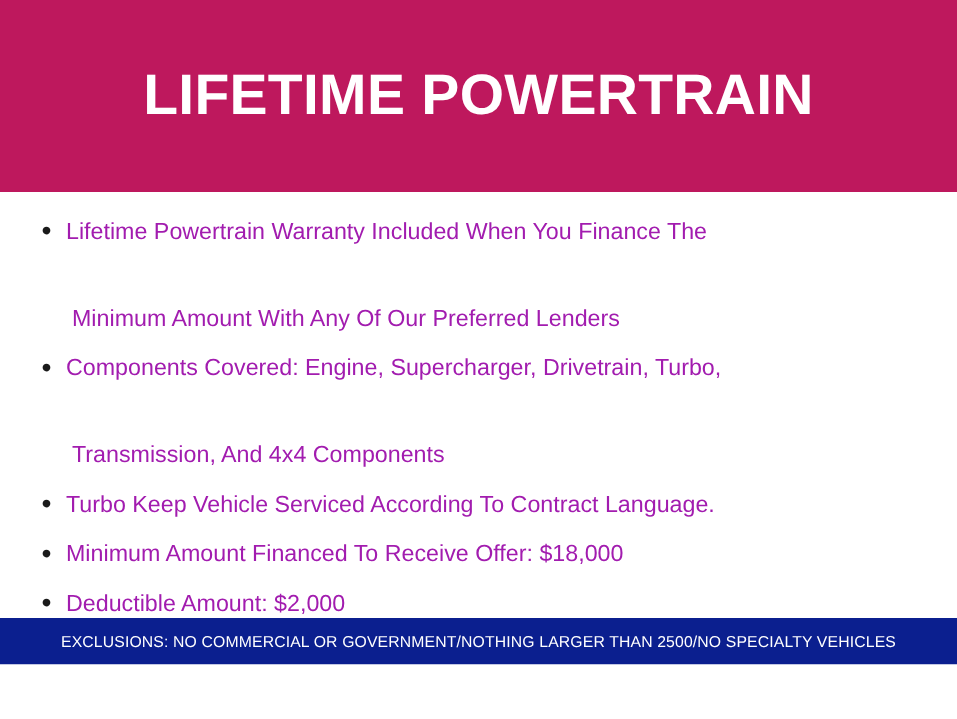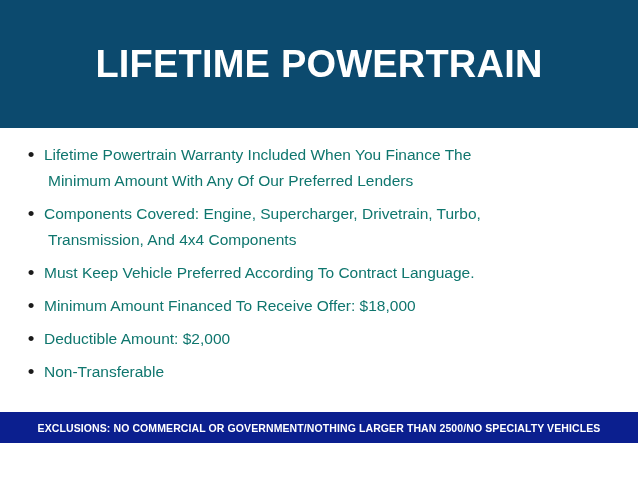--- a/index.html
+++ b/index.html
@@ -19,21 +19,21 @@
     height: 479px;
     background: #ffffff;
     box-sizing: border-box;
   }
   .header {
     position: absolute;
     left: 0;
     top: 0;
     width: 638px;
     height: 128px;
-    background: #0c4a6e;
+    background: #be185d;
     display: flex;
     flex-direction: column;
     align-items: center;
     justify-content: center;
   }
   .header-line {
     color: #ffffff;
     font-weight: bold;
     font-size: 38px;
     line-height: 44px;
@@ -60,41 +60,42 @@
     flex: 0 0 26px;
     text-align: center;
     font-size: 19px;
     line-height: 26px;
     color: #1a1a1a;
   }
   .bullet-text {
     flex: 1 1 auto;
     font-size: 15.5px;
     line-height: 26px;
-    color: #0f766e;
+    color: #a21caf;
   }
   .bullet-text .cont {
     display: block;
     padding-left: 4px;
+    margin-top: 32px;
   }
   .footer {
     position: absolute;
     left: 0;
     bottom: 36px;
     width: 638px;
     height: 31px;
     background: #0b1f8f;
     display: flex;
     align-items: center;
     justify-content: center;
   }
   .footer-text {
     color: #ffffff;
     font-size: 10.5px;
-    font-weight: bold;
+    font-weight: normal;
     letter-spacing: 0.1px;
     text-align: center;
     white-space: nowrap;
   }
   .bottom-strip {
     position: absolute;
     left: 0;
     bottom: 0;
     width: 638px;
     height: 36px;
@@ -124,21 +125,21 @@
       <div class="bullet-dot">•</div>
       <div class="bullet-text">
         <span>Components Covered: Engine, Supercharger, Drivetrain, Turbo,</span>
         <span class="cont">Transmission, And 4x4 Components</span>
       </div>
     </div>
 
     <div class="bullet-row">
       <div class="bullet-dot">•</div>
       <div class="bullet-text">
-        <span>Must Keep Vehicle Preferred According To Contract Language.</span>
+        <span>Turbo Keep Vehicle Serviced According To Contract Language.</span>
       </div>
     </div>
 
     <div class="bullet-row">
       <div class="bullet-dot">•</div>
       <div class="bullet-text">
         <span>Minimum Amount Financed To Receive Offer: $18,000</span>
       </div>
     </div>
 

